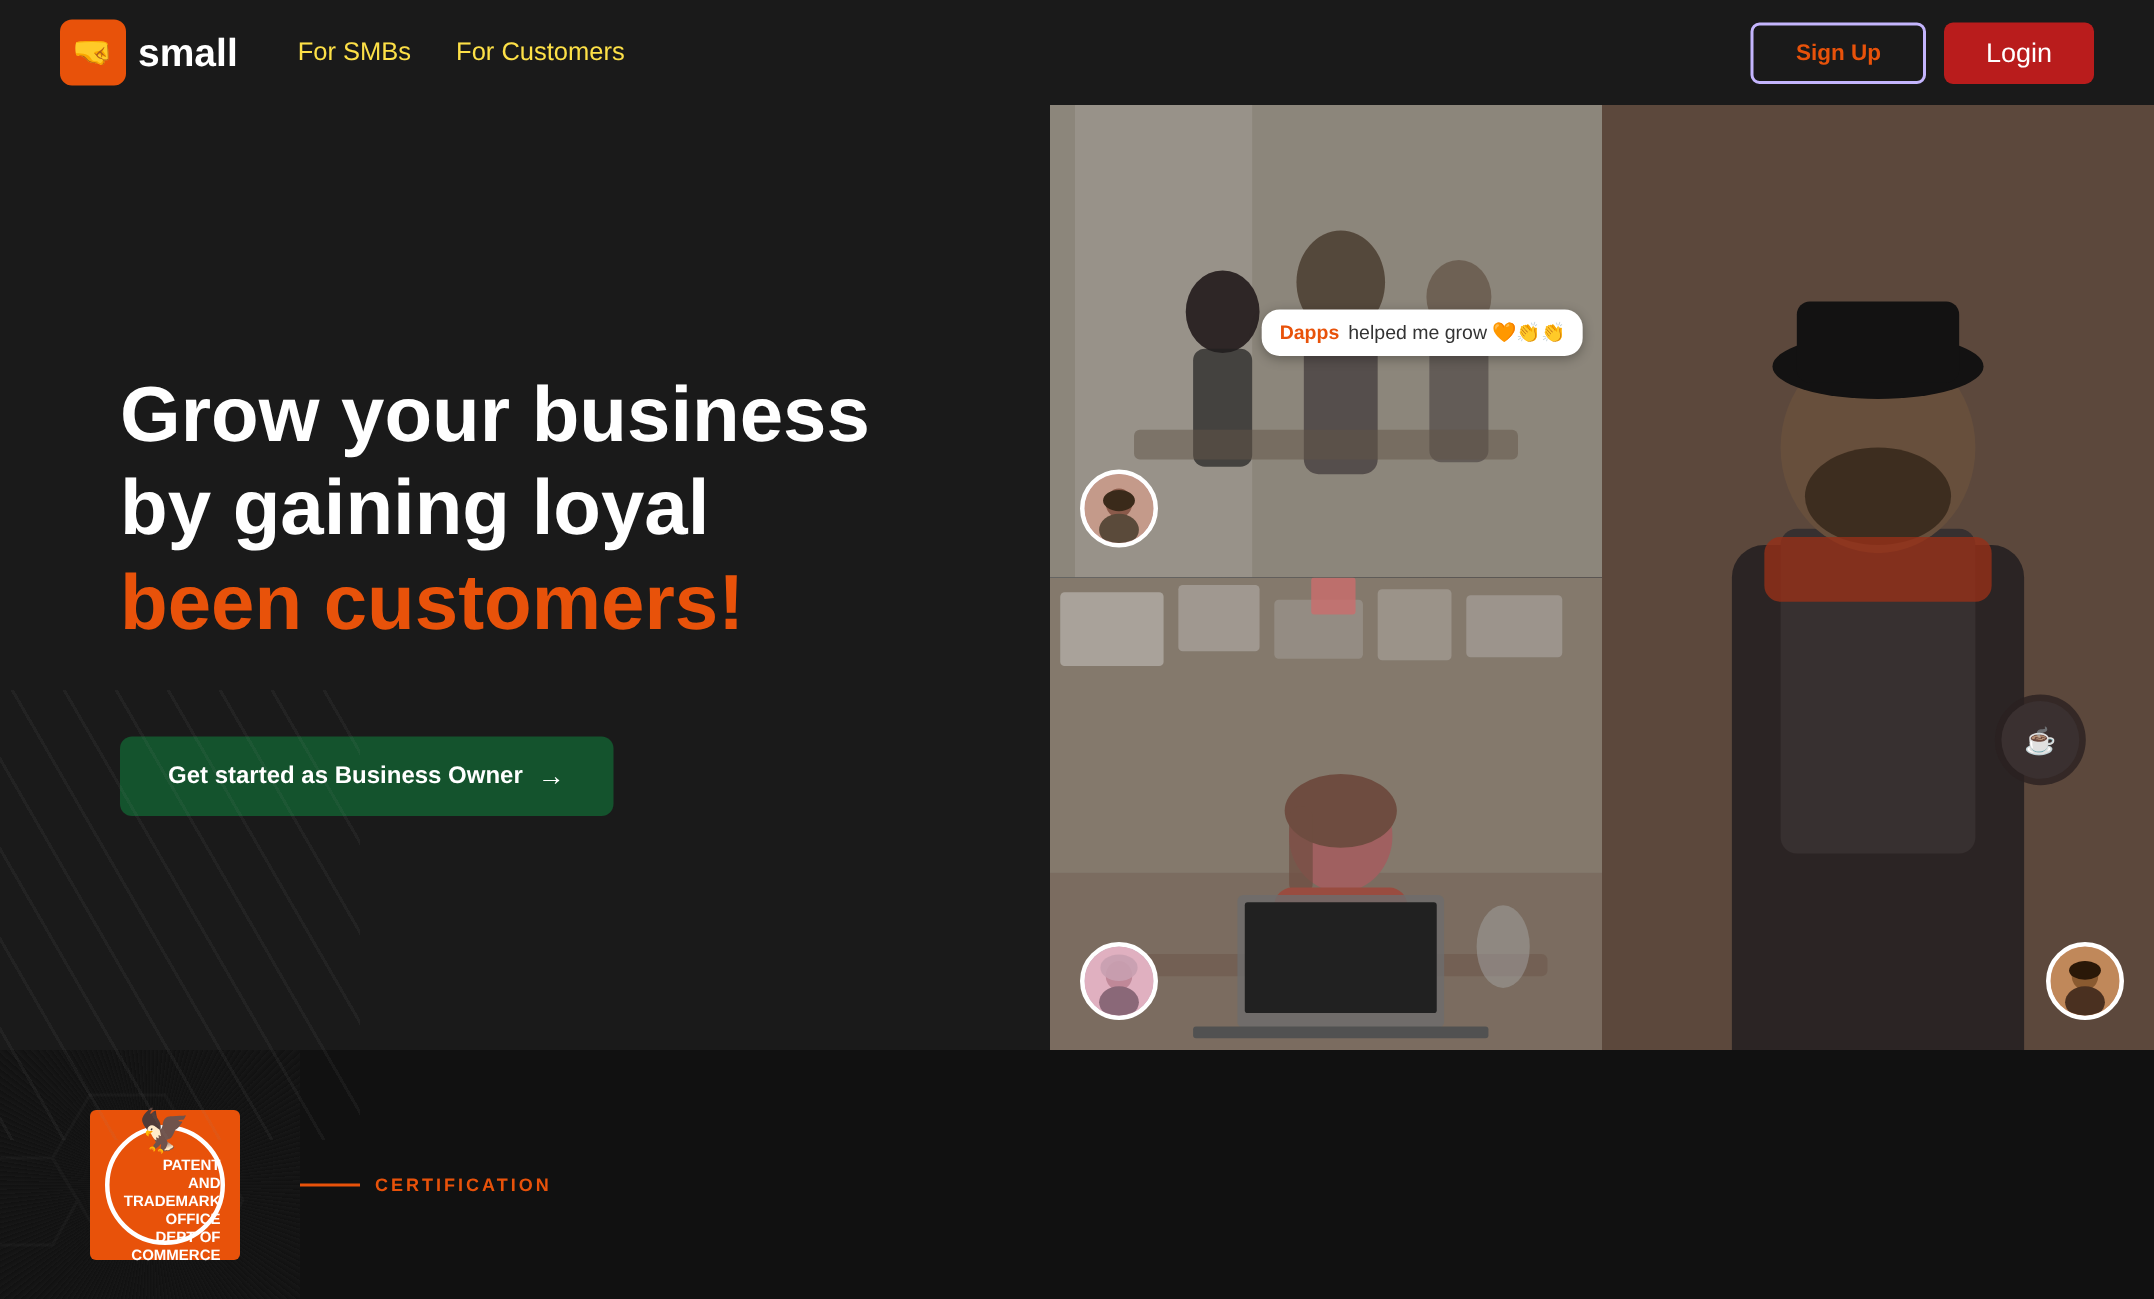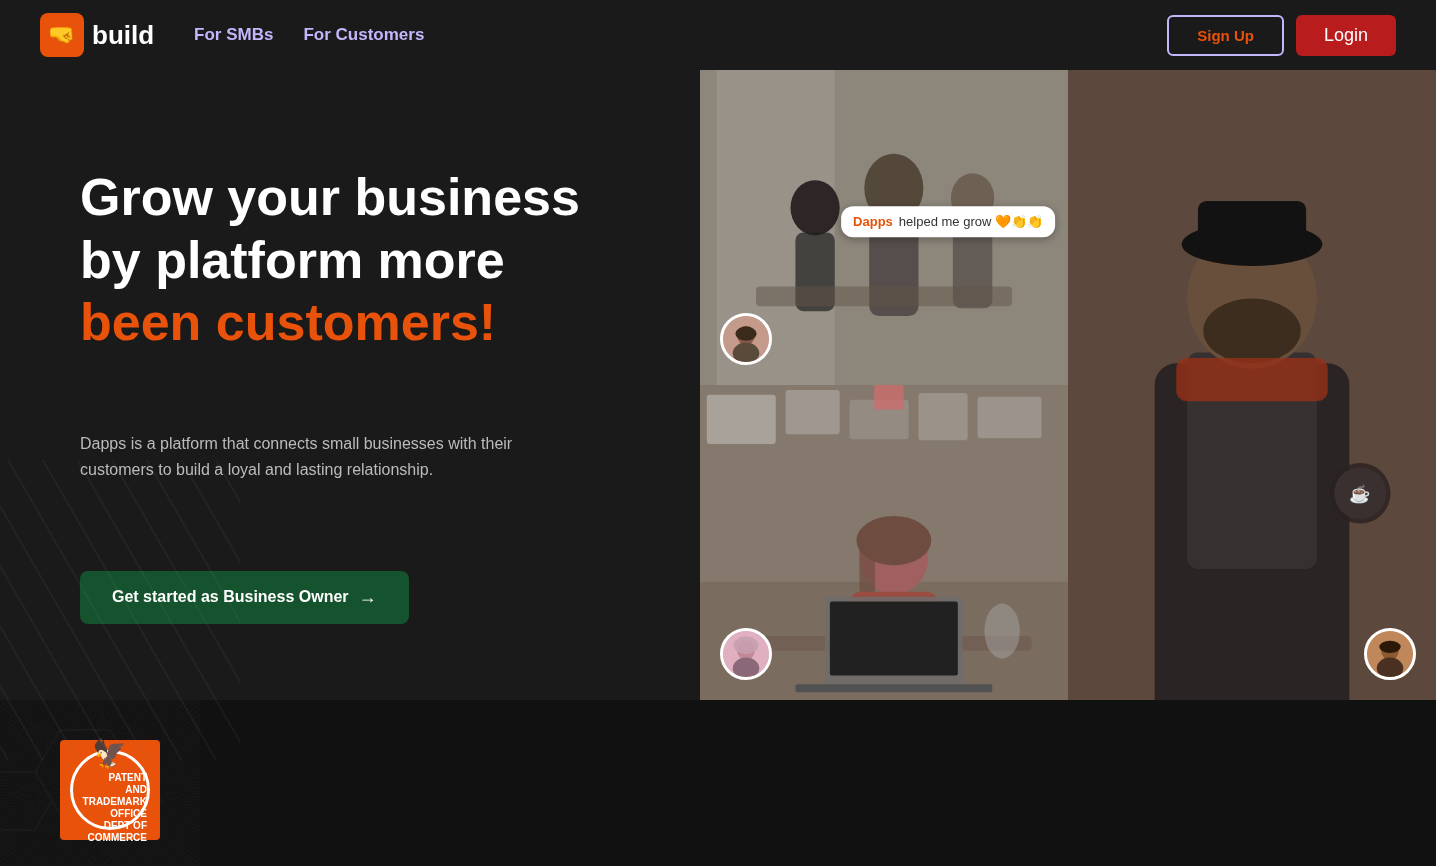--- a/index.html
+++ b/index.html
@@ -45,24 +45,24 @@
     .logo-text {
       font-size: 26px;
       font-weight: 700;
       color: #fff;
     }
     .nav-links {
       display: flex;
       gap: 30px;
     }
     .nav-link {
-      color: #c4b5fd;
+      color: #fde047;
       text-decoration: none;
       font-size: 17px;
-      font-weight: 700;
+      font-weight: 400;
     }
     .nav-right {
       display: flex;
       gap: 12px;
     }
     .btn-signup {
       background: transparent;
       border: 2px solid #c4b5fd;
       color: #e8520a;
       padding: 10px 28px;
@@ -361,42 +361,41 @@
   </style>
 </head>
 <body>
 
 <nav>
   <div class="nav-left">
     <div class="logo">
       <div class="logo-icon">
         <span>🤜</span>
       </div>
-      <span class="logo-text">build</span>
+      <span class="logo-text">small</span>
     </div>
     <div class="nav-links">
       <a class="nav-link" href="#">For SMBs</a>
       <a class="nav-link" href="#">For Customers</a>
     </div>
   </div>
   <div class="nav-right">
     <button class="btn-signup">Sign Up</button>
     <button class="btn-login">Login</button>
   </div>
 </nav>
 
 <section class="hero">
 
   <div class="hero-left">
     <h1 class="hero-title">
       <span>Grow your business</span><br>
-      <span>by platform more</span><br>
+      <span>by gaining loyal</span><br>
       <span class="hero-title-accent">been customers!</span>
     </h1>
-    <p class="hero-desc">Dapps is a platform that connects small businesses with their customers to build a loyal and lasting relationship.</p>
     <button class="btn-cta">
       <span>Get started as Business Owner</span>
       <span class="btn-cta-arrow">→</span>
     </button>
   </div>
 
   <div class="hero-right">
 
     <div class="img-cell img-cell-1">
       <div class="salon-bg">
@@ -530,14 +529,18 @@
   </svg>
 
   <div class="cert-badge">
     <div class="cert-badge-inner">
       <span class="cert-eagle">🦅</span>
       <span style="font-size:10px;line-height:1.2;color:#fff;text-align:right;font-weight:600;">PATENT<br>AND TRADEMARK<br>OFFICE<br>DEPT OF<br>COMMERCE</span>
     </div>
   </div>
 
   <div class="cert-text-block">
+    <div class="cert-label">
+      <div class="cert-line"></div>
+      <span>CERTIFICATION</span>
+    </div>
   </div>
 </section>
 
 </body></html>

